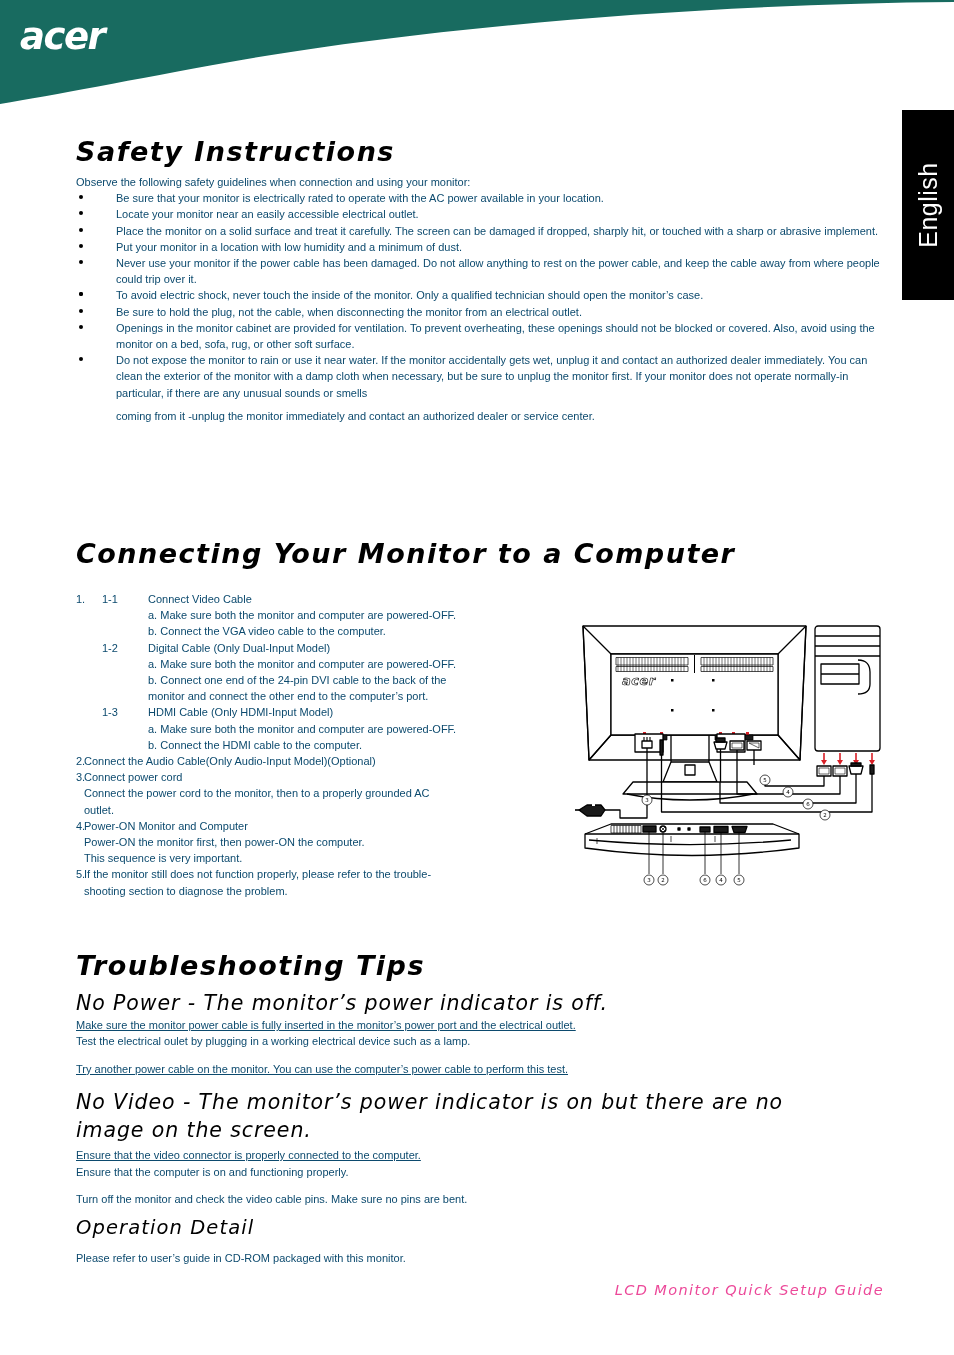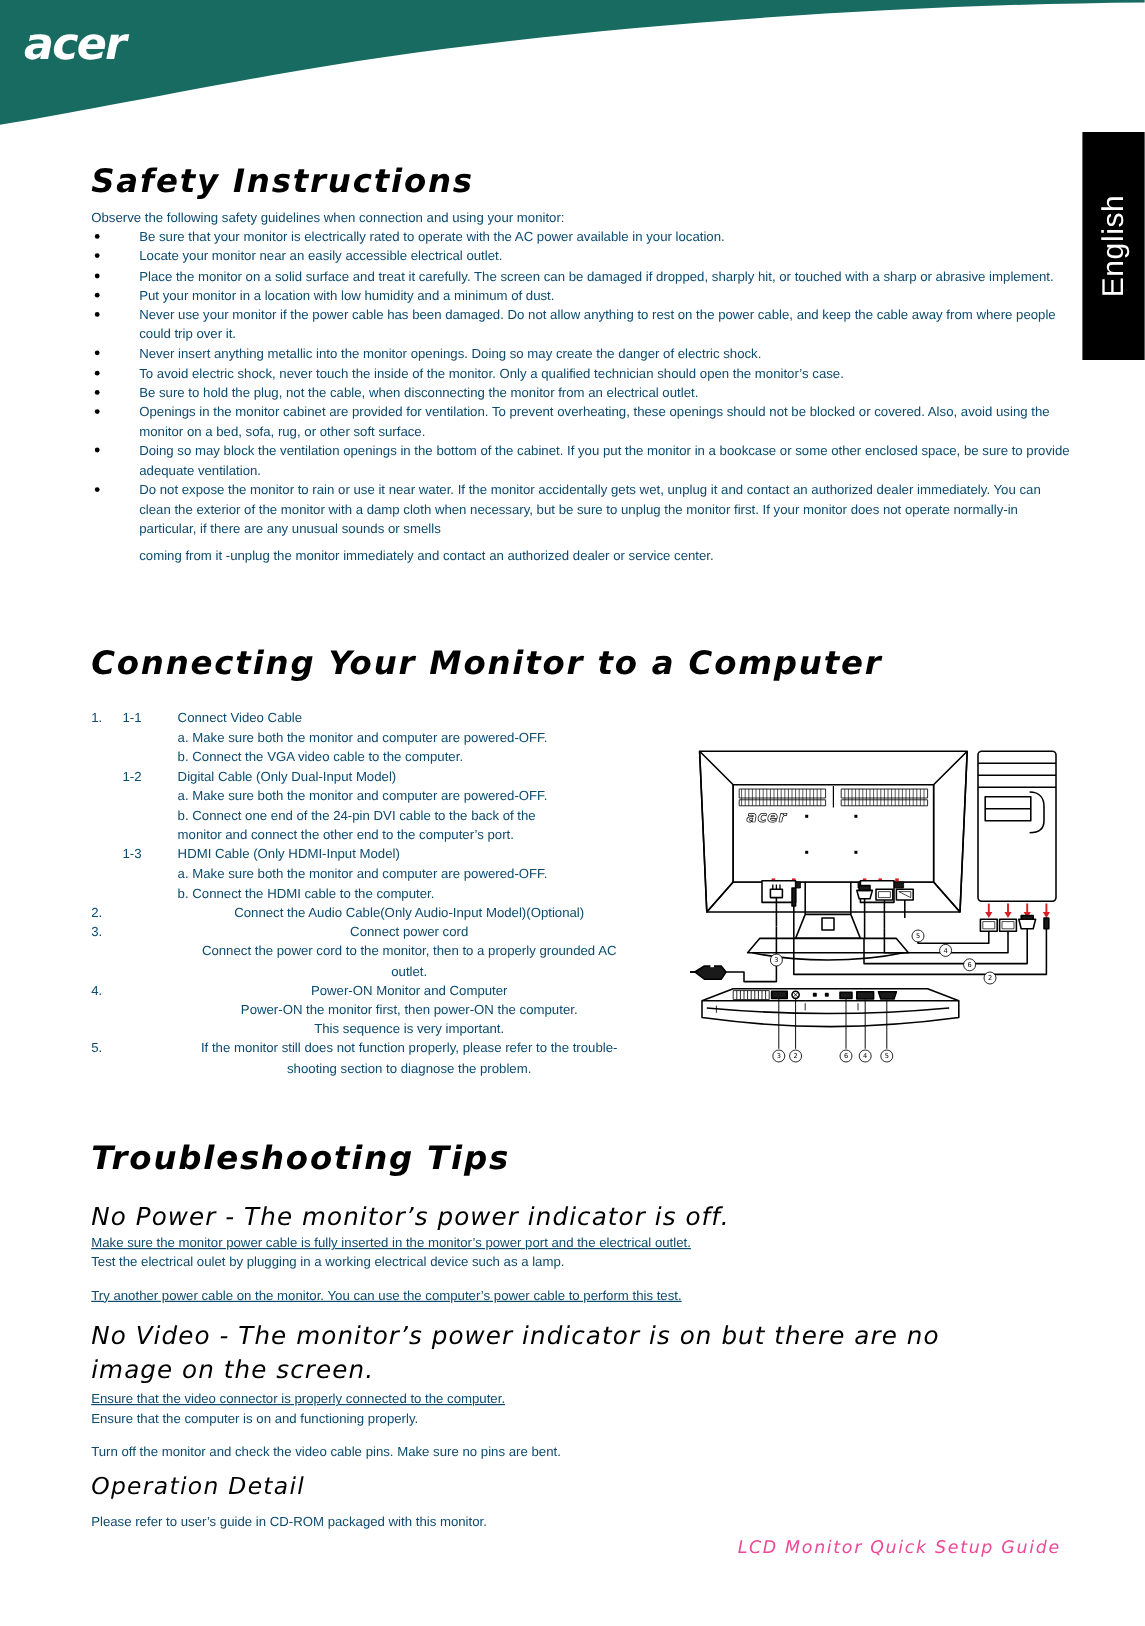--- a/index.html
+++ b/index.html
@@ -156,21 +156,21 @@
     left: 0;
     width: 26px;
     text-align: left;
   }
   .step-sub {
     position: absolute;
     left: 26px;
     width: 60px;
   }
   .step-body { margin-left: 72px; }
-  .step-body-2 { margin-left: 30px; text-align: center; }
+  .step-body-2 { margin-left: 8px; }
 
   
   #diagram-wrap {
     position: absolute;
     left: 575px;
     top: 622px;
     width: 380px;
     height: 275px;
   }
 
@@ -217,25 +217,24 @@
 
   <section id="safety-section">
     <h1 class="section-title">Safety Instructions</h1>
     <div id="safety-intro" class="body-text">Observe the following safety guidelines when connection and using your monitor:</div>
     <ul class="bullets" id="safety-bullets">
         <li class="body-text"><span class="bullet-dot"></span><span class="li-text">Be sure that your monitor is electrically rated to operate with the AC power available in your location.</span></li>
         <li class="body-text"><span class="bullet-dot"></span><span class="li-text">Locate your monitor near an easily accessible electrical outlet.</span></li>
         <li class="body-text"><span class="bullet-dot"></span><span class="li-text">Place the monitor on a solid surface and treat it carefully. The screen can be damaged if dropped, sharply hit, or touched with a sharp or abrasive implement.</span></li>
         <li class="body-text"><span class="bullet-dot"></span><span class="li-text">Put your monitor in a location with low humidity and a minimum of dust.</span></li>
         <li class="body-text"><span class="bullet-dot"></span><span class="li-text">Never use your monitor if the power cable has been damaged. Do not allow anything to rest on the power cable, and keep the cable away from where people could trip over it.</span></li>
-        <li class="body-text"><span class="bullet-dot"></span><span class="li-text">Never insert anything metallic into the monitor openings. Doing so may create the danger of electric shock.</span></li>
+        <li class="body-text"><span class="bullet-dot"></span></li>
         <li class="body-text"><span class="bullet-dot"></span><span class="li-text">To avoid electric shock, never touch the inside of the monitor. Only a qualified technician should open the monitor’s case.</span></li>
         <li class="body-text"><span class="bullet-dot"></span><span class="li-text">Be sure to hold the plug, not the cable, when disconnecting the monitor from an electrical outlet.</span></li>
         <li class="body-text"><span class="bullet-dot"></span><span class="li-text">Openings in the monitor cabinet are provided for ventilation. To prevent overheating, these openings should not be blocked or covered. Also, avoid using the monitor on a bed, sofa, rug, or other soft surface.</span></li>
-        <li class="body-text"><span class="bullet-dot"></span><span class="li-text">Doing so may block the ventilation openings in the bottom of the cabinet. If you put the monitor in a bookcase or some other enclosed space, be sure to provide adequate ventilation.</span></li>
         <li class="body-text"><span class="bullet-dot"></span><span class="li-text">Do not expose the monitor to rain or use it near water. If the monitor accidentally gets wet, unplug it and contact an authorized dealer immediately. You can clean the exterior of the monitor with a damp cloth when necessary, but be sure to unplug the monitor first. If your monitor does not operate normally-in particular, if there are any unusual sounds or smells</span></li>
       </ul>
     <div class="body-text final-note">coming from it -unplug the monitor immediately and contact an authorized dealer or service center.</div>
   </section>
 
   <section id="connect-section">
     <h2 class="section-title">Connecting Your Monitor to a Computer</h2>
     <div id="connect-steps" class="body-text">
         <div class="step-row">
           <span class="step-num">1.</span>
@@ -518,21 +517,21 @@
           <circle cx="164" cy="258" r="5" fill="#fff" stroke="#000" stroke-width="0.7"></circle>
           <text x="164" y="260">5</text>
         </g>
       </g>
     </svg>
   </div>
 
   <section id="trouble-section">
     <h2 class="section-title">Troubleshooting Tips</h2>
 
-    <h3 class="sub-title" style="margin-top:19px;">No Power - The monitor’s power indicator is off.</h3>
+    <h3 class="sub-title" style="margin-top:8px;">No Power - The monitor’s power indicator is off.</h3>
     <div class="body-text ts-para tight">Make sure the monitor power cable is fully inserted in the monitor’s power port and the electrical outlet.</div>
     <div class="body-text tight">Test the electrical oulet by plugging in a working electrical device such as a lamp.</div>
     <div class="body-text ts-para" style="margin-top:11px;">Try another power cable on the monitor. You can use the computer’s power cable to perform this test.</div>
 
     <h3 class="sub-title" style="margin-top:11px;">No Video - The monitor’s power indicator is on but there are no</h3>
     <h3 class="sub-title">image on the screen.</h3>
     <div class="body-text ts-para tight" style="margin-top:3px;">Ensure that the video connector is properly connected to the computer.</div>
     <div class="body-text tight">Ensure that the computer is on and functioning properly.</div>
     <div class="body-text" style="margin-top:11px;">Turn off the monitor and check the video cable pins. Make sure no pins are bent.</div>
 

